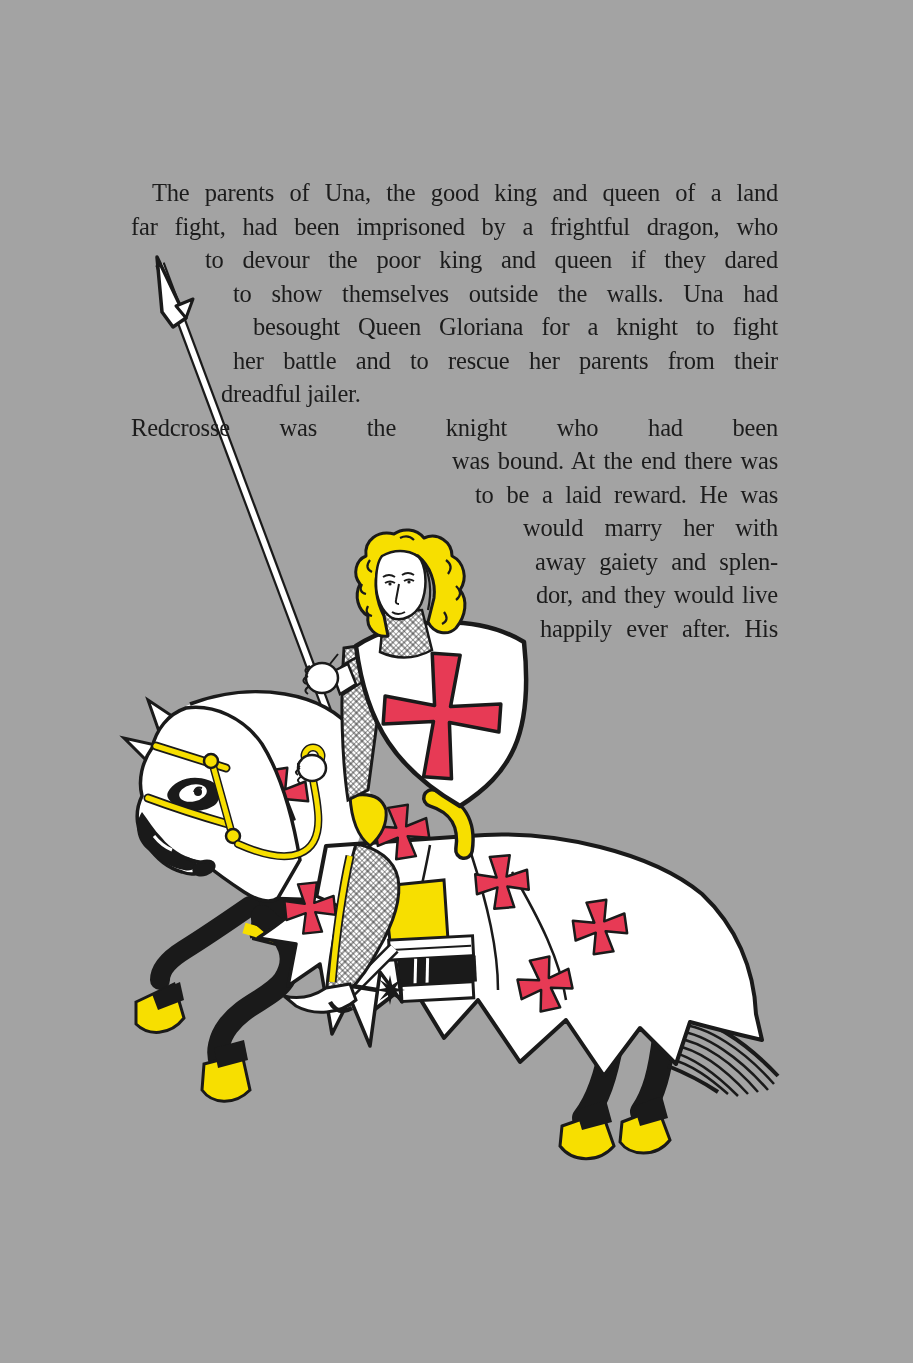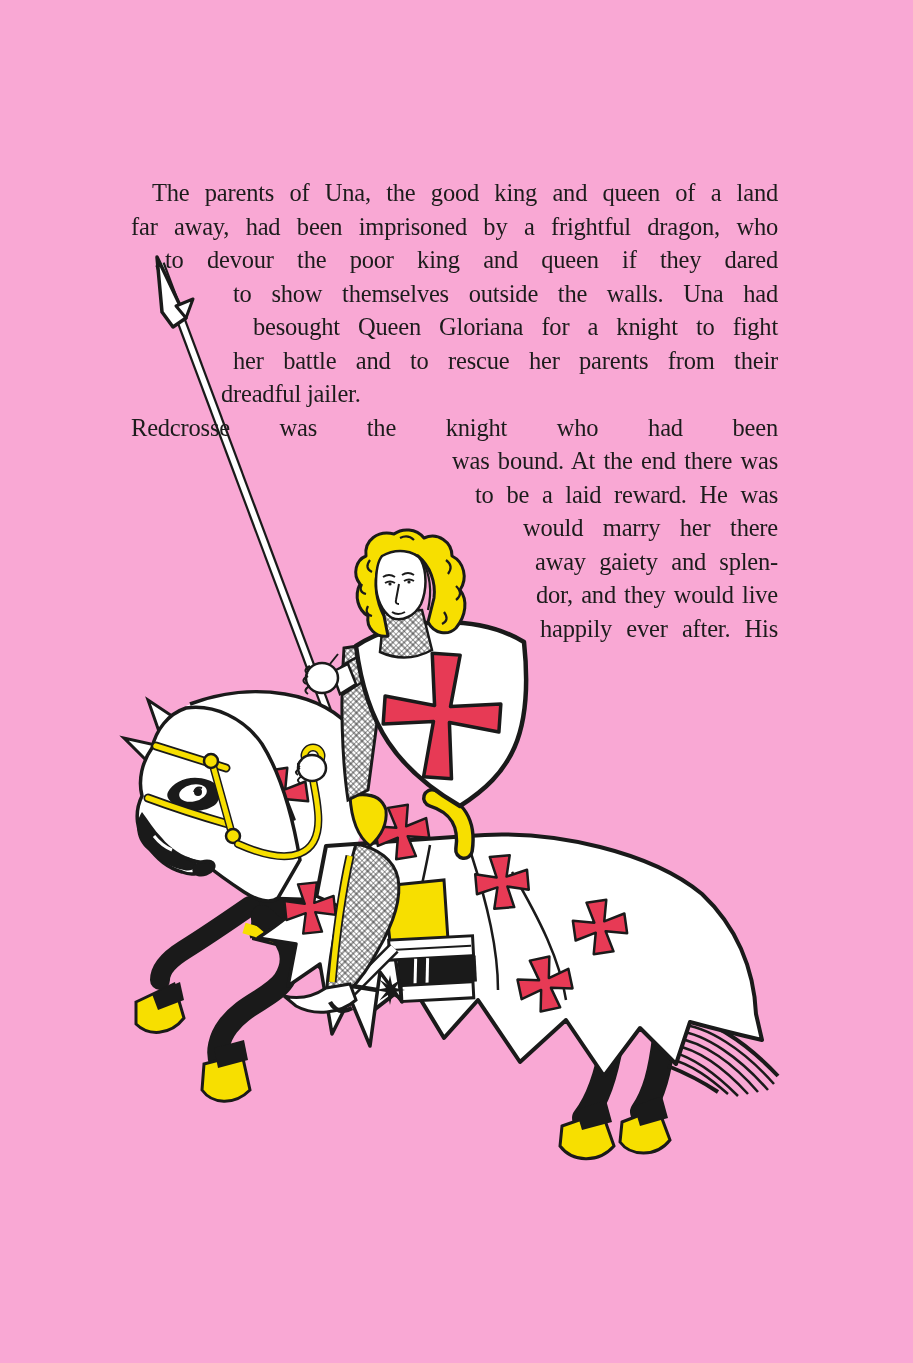--- a/index.html
+++ b/index.html
@@ -1,16 +1,16 @@
 <!DOCTYPE html>
 <html><head>
 <meta charset="utf-8">
 <style>
   html,body{margin:0;padding:0;background:#ffffff;}
-  .page{position:relative;width:913px;height:1363px;background:#f9a8d4;overflow:hidden;
+  .page{position:relative;width:913px;height:1363px;background:#a3a3a3;overflow:hidden;
         font-family:"Liberation Serif","DejaVu Serif",serif;color:#1c1c1c;}
   .art{position:absolute;left:0;top:0;width:913px;height:1363px;z-index:1;pointer-events:none;}
   .text-block{position:absolute;left:131px;top:176px;width:647px;z-index:2;
               font-size:24.5px;letter-spacing:-0.2px;}
   .line{display:block;height:33.5px;line-height:33.5px;white-space:normal;
         text-align:justify;text-align-last:justify;overflow:visible;}
   .line.end{text-align-last:left;}
 </style>
 </head>
 <body>
@@ -196,28 +196,28 @@
       <g stroke="#1a1a1a" stroke-width="2.2" fill="none">
         <path d="M 370 560 q -6 8 2 12 M 362 584 q -4 8 4 10 M 368 606 q -4 8 4 10"></path>
         <path d="M 446 560 q 8 6 2 14 M 456 586 q 8 8 0 14 M 444 612 q 6 8 -2 12"></path>
         <path d="M 400 538 q 8 -4 14 2 M 422 560 C 430 574 432 592 428 610"></path>
       </g>
     </g>
   </svg>
 
   <div class="text-block">
     <div class="line" style="margin-left:21px">The parents of Una, the good king and queen of a land</div>
-    <div class="line" style="margin-left:0px">far away, had been imprisoned by a frightful dragon, who</div>
-    <div class="line" style="margin-left:34px">to devour the poor king and queen if they dared</div>
+    <div class="line" style="margin-left:0px">far fight, had been imprisoned by a frightful dragon, who</div>
+    <div class="line" style="margin-left:74px">to devour the poor king and queen if they dared</div>
     <div class="line" style="margin-left:102px">to show themselves outside the walls. Una had</div>
     <div class="line" style="margin-left:122px">besought Queen Gloriana for a knight to fight</div>
     <div class="line" style="margin-left:102px">her battle and to rescue her parents from their</div>
     <div class="line end" style="margin-left:90px">dreadful jailer.</div>
     <div class="line" style="">Redcrosse was the knight who had been</div>
     <div class="line" style="margin-left:321px">was bound. At the end there was</div>
     <div class="line" style="margin-left:344px">to be a laid reward. He was</div>
-    <div class="line" style="margin-left:392px">would marry her there</div>
+    <div class="line" style="margin-left:392px">would marry her with</div>
     <div class="line" style="margin-left:404px">away gaiety and splen-</div>
     <div class="line" style="margin-left:405px">dor, and they would live</div>
     <div class="line" style="margin-left:409px">happily ever after. His</div>
   </div>
 
 </div>
 
 </body></html>

